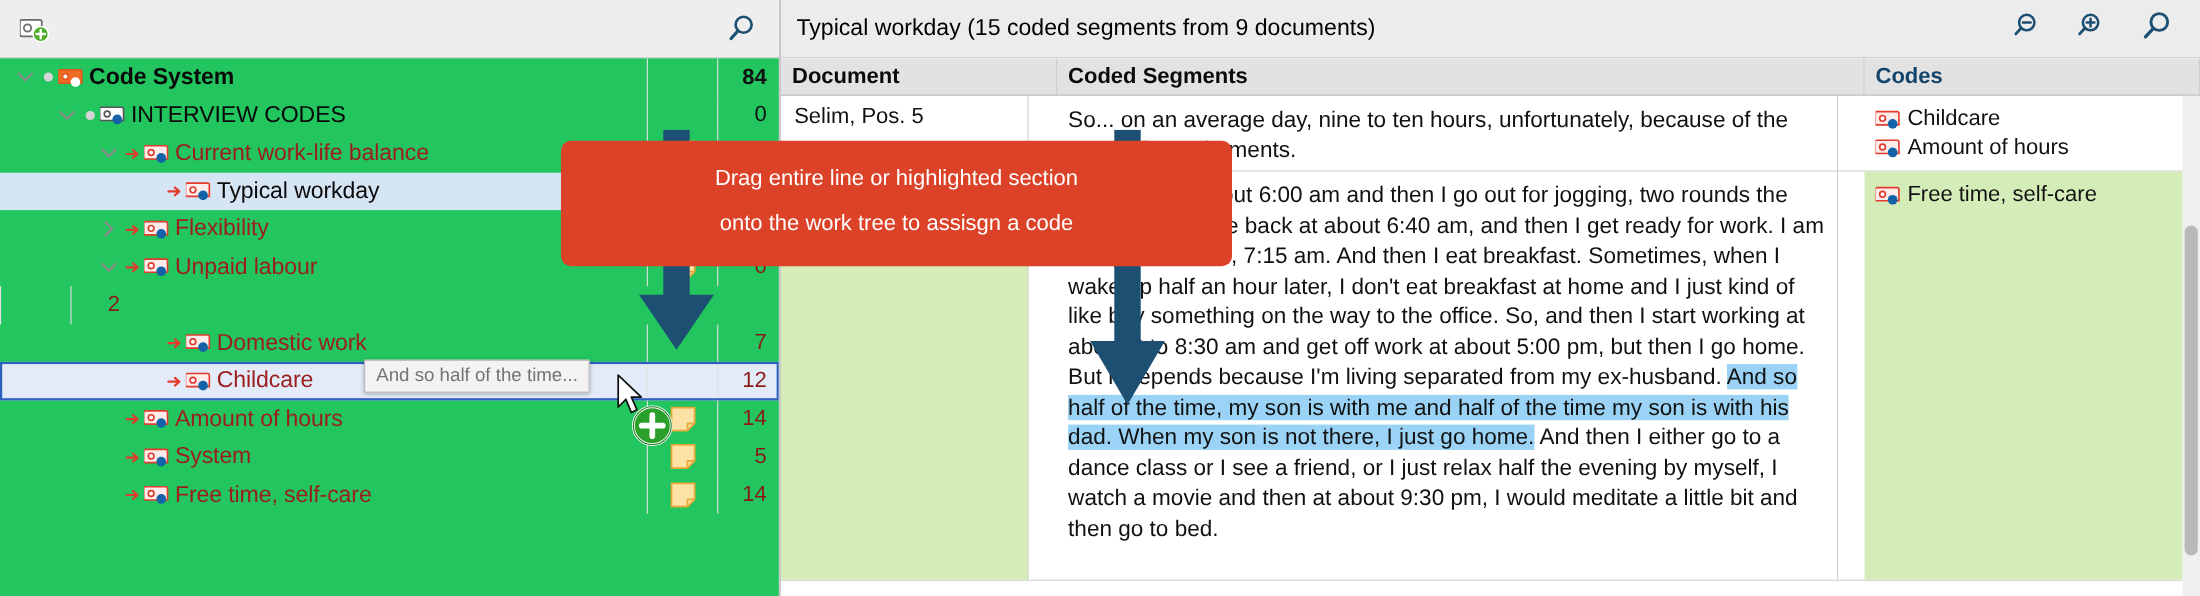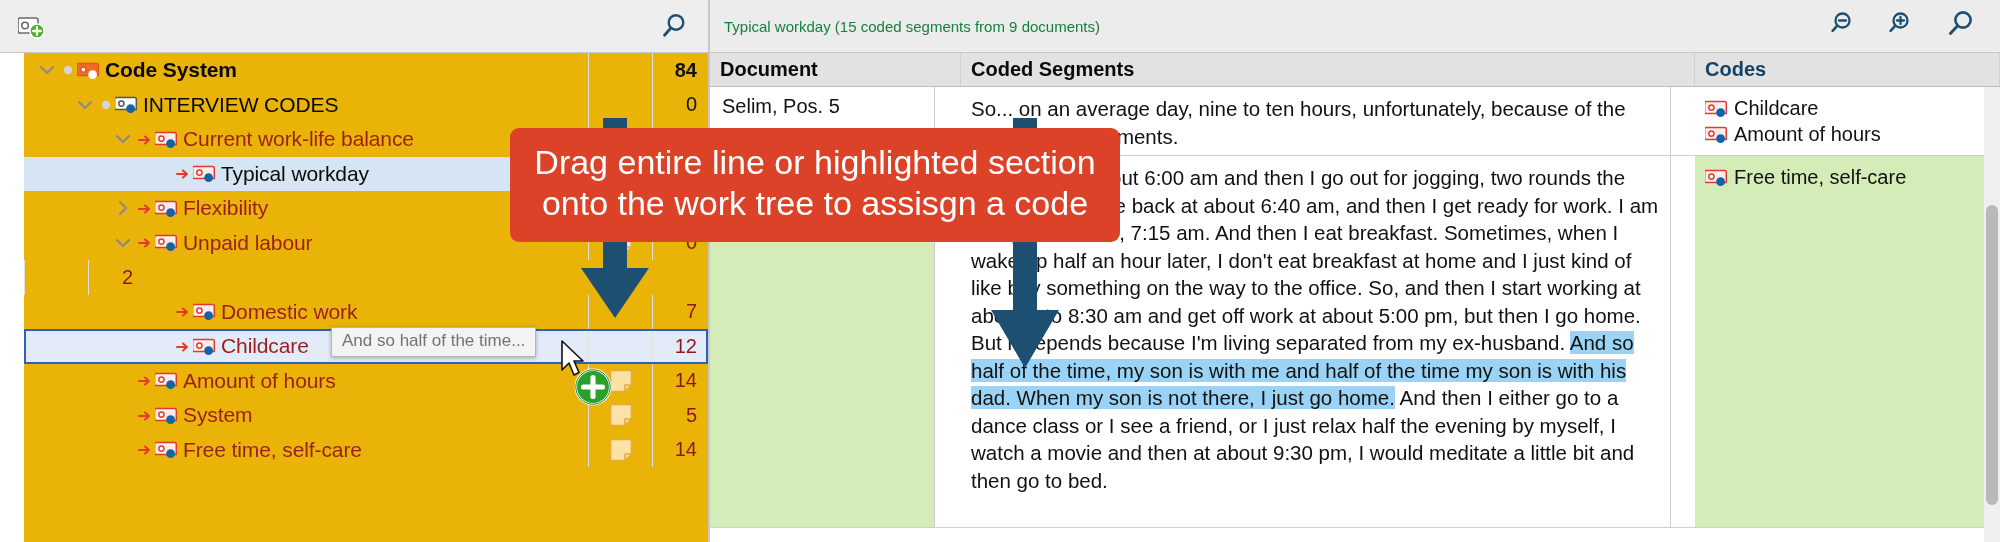--- a/index.html
+++ b/index.html
@@ -10,21 +10,21 @@
     -webkit-font-smoothing:antialiased;
   }
   .app{position:relative;width:2000px;height:542px;display:flex;background:#d8d8d8;}
 
   
   .left-pane{position:relative;width:710px;height:542px;background:#ffffff;
              border-right:2px solid #c8c8c8;box-sizing:border-box;display:flex;flex-direction:column;}
   .left-toolbar{height:53px;background:#eeeeee;border-bottom:1px solid #c9c9c9;
                 display:flex;align-items:center;justify-content:space-between;padding:0 14px;box-sizing:border-box;}
   .tb-ico{display:flex;align-items:center;justify-content:center;width:38px;height:34px;}
-  .tree-wrap{position:relative;flex:1;background:#eab308;overflow:hidden;margin-left:24px;}
+  .tree-wrap{position:relative;flex:1;background:#22c55e;overflow:hidden;}
   .tree-row{position:relative;display:flex;align-items:center;height:34.5px;box-sizing:border-box;}
   .tree-row .lbl-zone{display:flex;align-items:center;flex:1;min-width:0;}
   .tree-row .memo-col{width:64px;flex:none;display:flex;align-items:center;justify-content:center;
                       border-left:1px solid #e2e2e2;height:100%;box-sizing:border-box;}
   .tree-row .num-col{width:56px;flex:none;display:flex;align-items:center;justify-content:flex-end;
                      padding-right:11px;border-left:1px solid #e2e2e2;height:100%;box-sizing:border-box;
                      font-size:20px;color:#8a1a18;}
   .tree-row.root .num-col{color:#111;font-weight:bold;}
   .tree-row.lvl1 .num-col{color:#111;}
   .tree-row.selected{background:#d6e5f3;}
@@ -36,21 +36,21 @@
   .code-ico{width:29px;flex:none;display:flex;align-items:center;justify-content:center;}
   .tree-label{font-size:21px;white-space:nowrap;letter-spacing:-0.1px;}
   .t-black{color:#0a0a0a;}
   .t-bold{font-weight:bold;}
   .t-red{color:#9a1f1c;}
 
   
   .right-pane{position:relative;flex:1;height:542px;background:#fff;display:flex;flex-direction:column;overflow:hidden;}
   .rt-toolbar{height:53px;background:#ececec;border-bottom:1px solid #c9c9c9;display:flex;align-items:center;
               justify-content:space-between;padding:0 8px 0 14px;box-sizing:border-box;}
-  .rt-title{font-size:15px;color:#15803d;white-space:nowrap;}
+  .rt-title{font-size:21px;color:#000000;white-space:nowrap;}
   .rt-icons{display:flex;align-items:center;gap:30px;padding-right:16px;}
   .grid{flex:1;display:flex;flex-direction:column;overflow:hidden;background:#fff;}
   .grid-head{display:flex;height:33px;background:#e2e2e2;border-bottom:1px solid #bdbdbd;flex:none;}
   .gh{font-size:20px;font-weight:bold;color:#0a0a0a;display:flex;align-items:center;padding-left:10px;
       box-sizing:border-box;border-right:1px solid #cfcfcf;}
   .gh.codes{color:#12436b;}
   .col-doc{width:251px;flex:none;}
   .col-seg{flex:1;min-width:0;}
   .col-codes{width:305px;flex:none;}
   .grid-body{flex:1;overflow:hidden;position:relative;}
@@ -61,21 +61,21 @@
   .g-cell.codes{width:305px;flex:none;padding-left:10px;}
   .row-green .g-cell.doc,.row-green .g-cell.codes{background:#d4ecb8;}
   .row-green .g-cell.codes{background:#d4ecb8;}
   .hl{background:#9ad3f5;}
   .code-line{display:flex;align-items:center;gap:2px;font-size:20px;color:#111;line-height:26px;white-space:nowrap;}
   .scrollbar{position:absolute;right:0;top:0;width:16px;height:100%;background:#f0f0f0;}
   .scroll-thumb{position:absolute;right:2px;width:12px;background:#b9b9b9;border-radius:6px;}
 
   
   .callout{position:absolute;left:510px;top:128px;width:610px;background:#db4228;border-radius:9px;
-           color:#fff;font-size:34px;line-height:41px;text-align:center;padding:14px 10px 18px;
+           color:#fff;font-size:20px;line-height:41px;text-align:center;padding:14px 10px 18px;
            box-sizing:border-box;z-index:40;}
   .arrow-big{position:absolute;z-index:39;}
 
   
   .drag-ghost{position:absolute;z-index:45;background:#f3f3f3;border:1px solid #b5b5b5;
               box-shadow:0 1px 4px rgba(0,0,0,.28);font-size:17px;color:#737373;
               padding:3px 10px 5px;white-space:nowrap;}
   .plus-badge{position:absolute;z-index:47;width:42px;height:42px;}
   .cursor-arrow{position:absolute;z-index:46;}
 </style>

